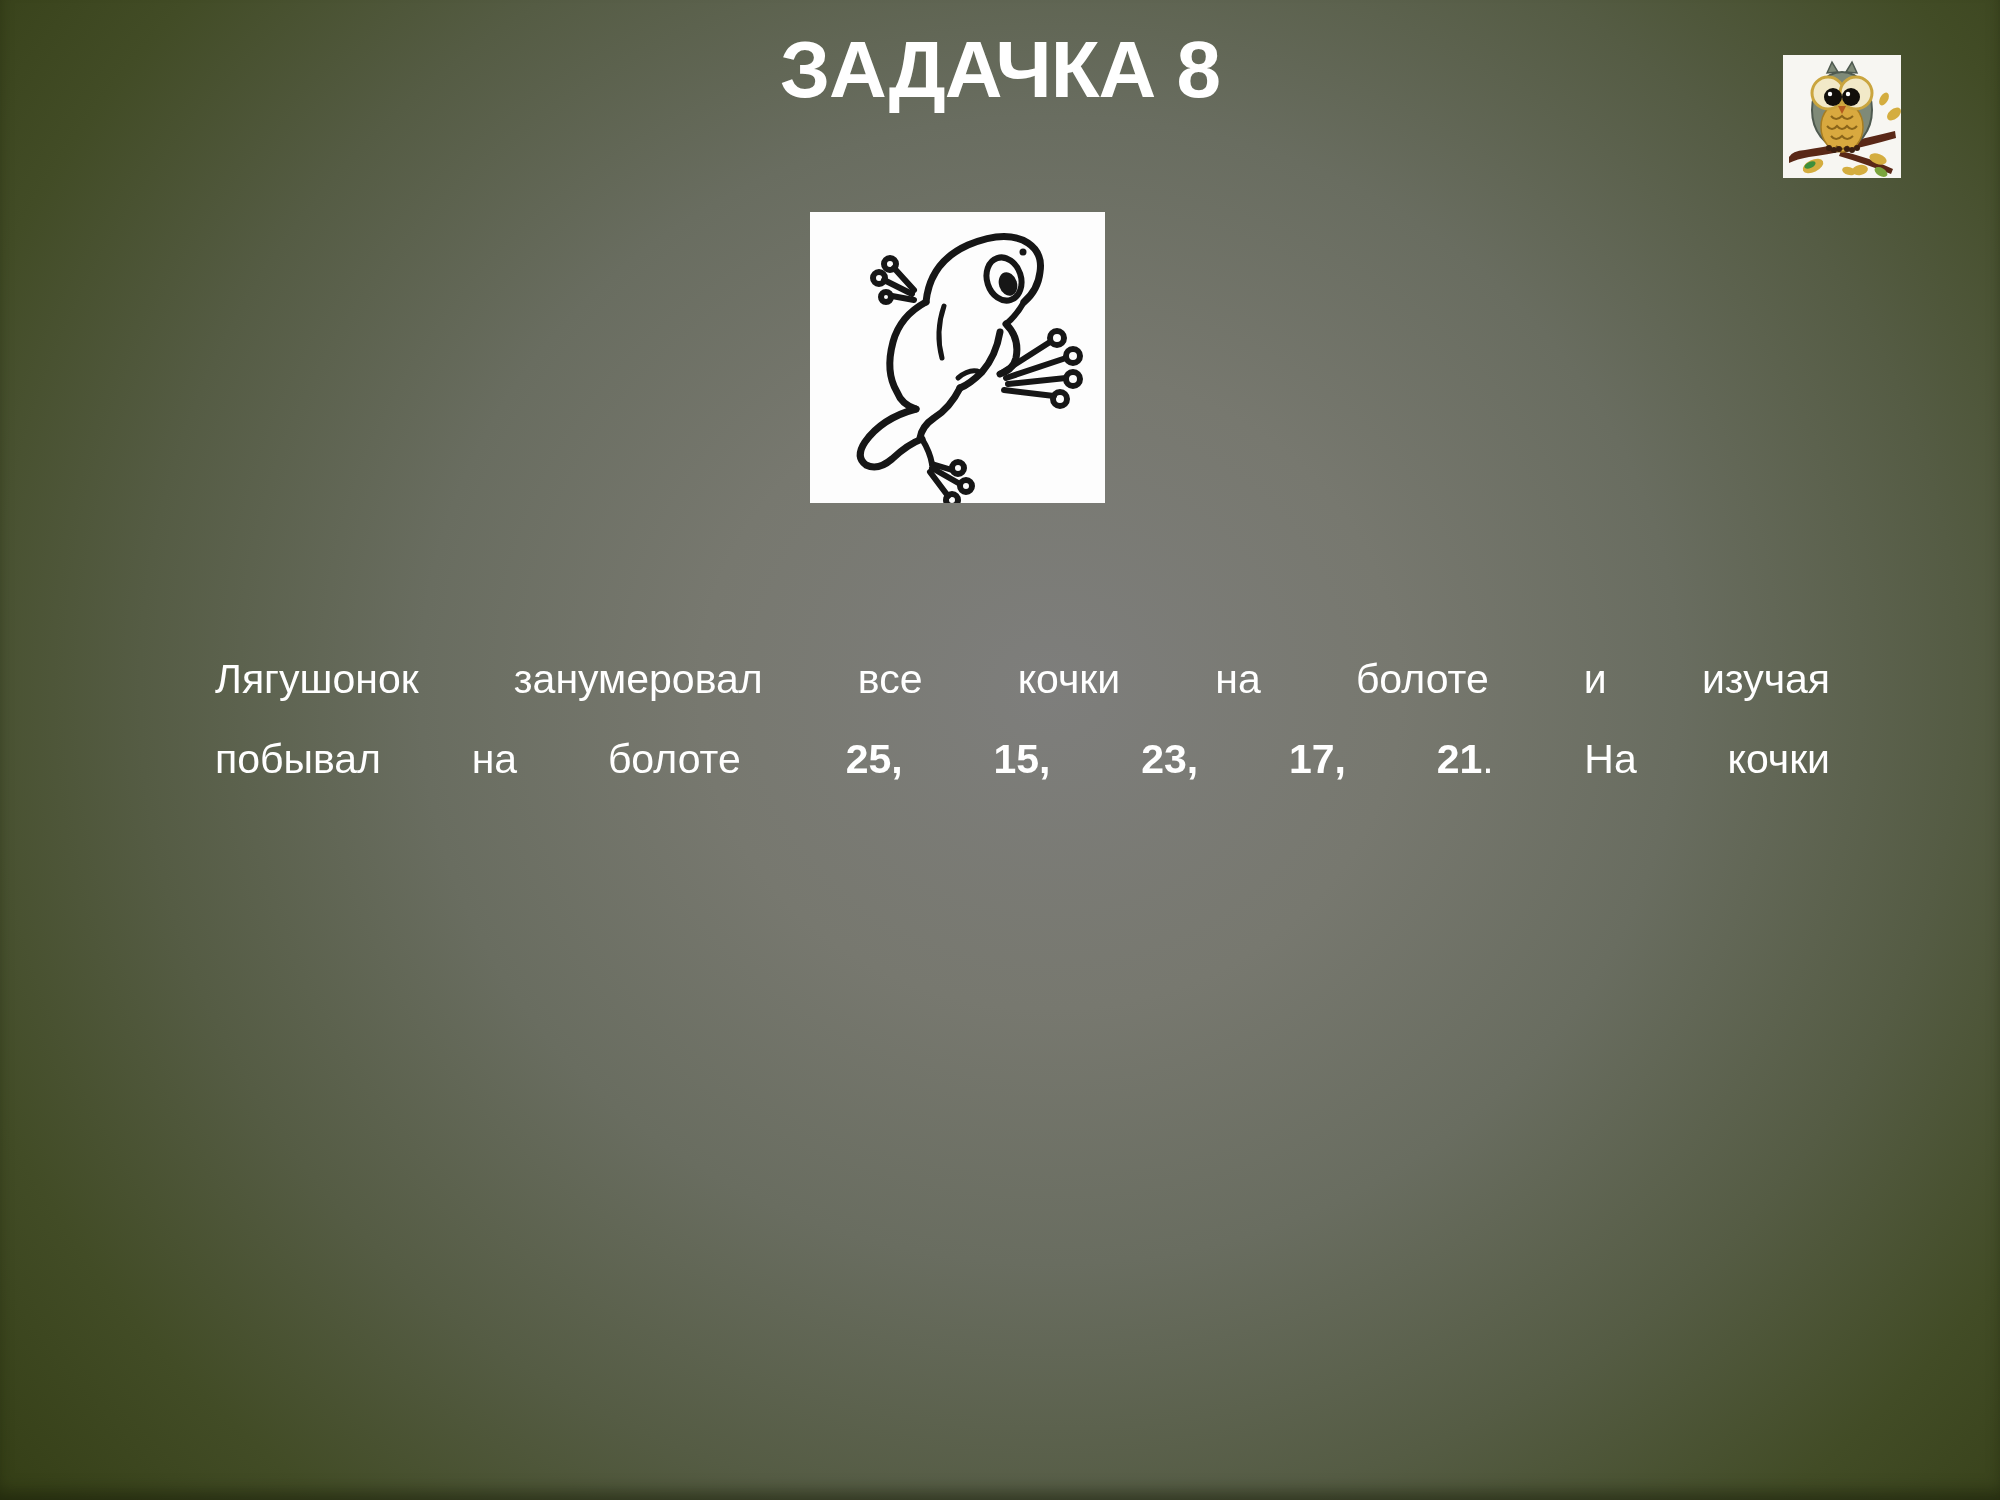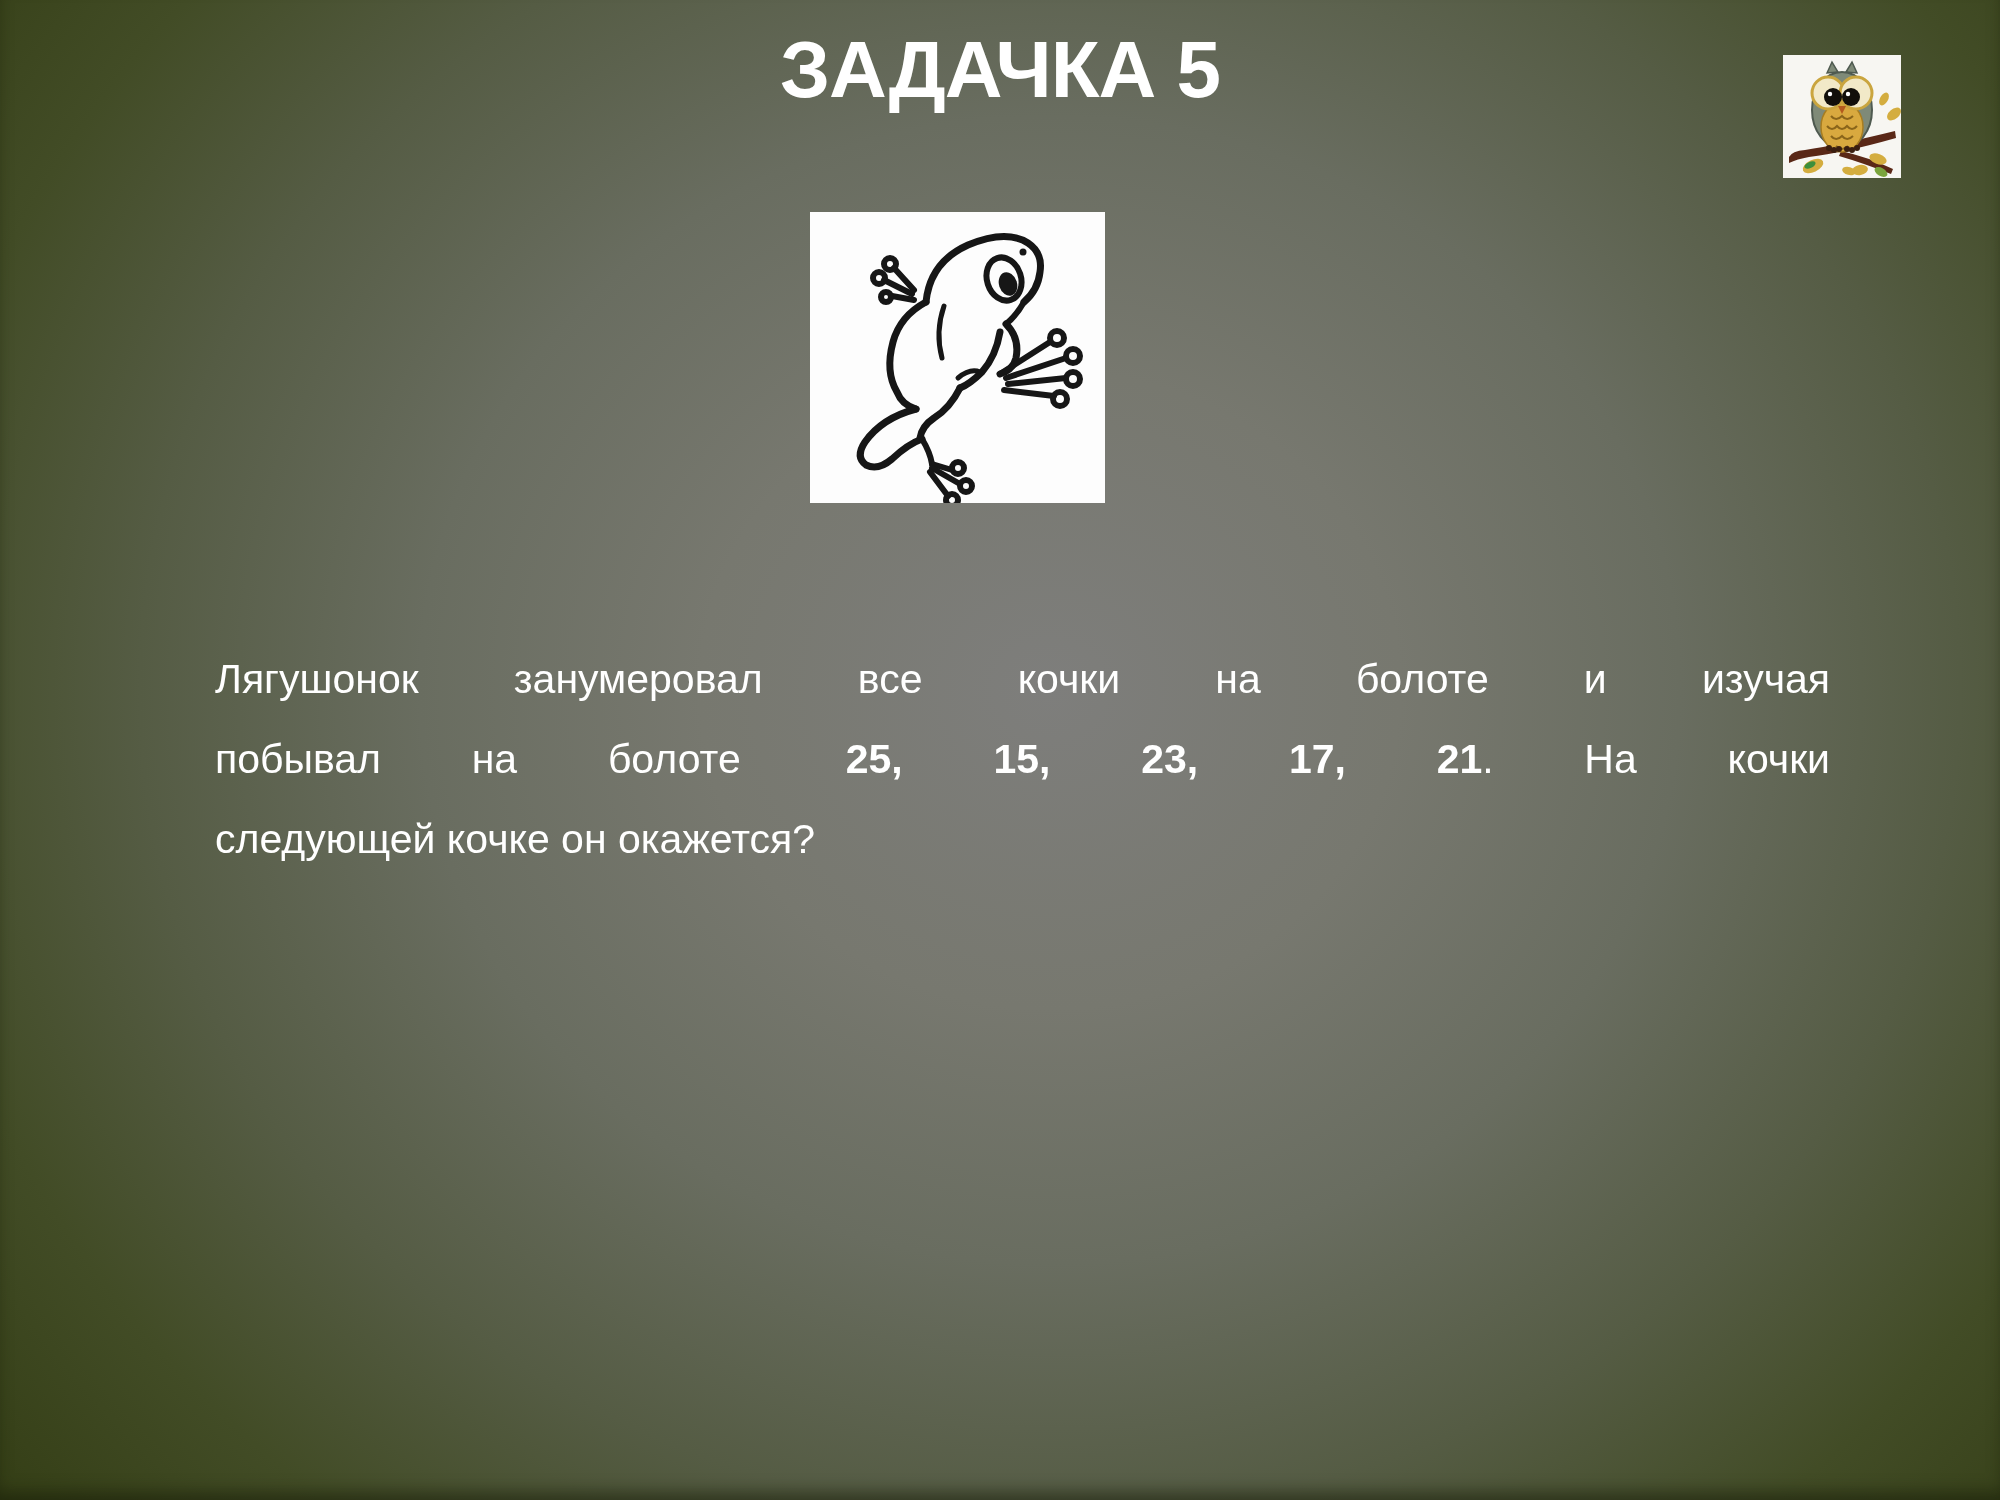--- a/index.html
+++ b/index.html
@@ -39,21 +39,21 @@
   .line{white-space:normal;}
   .just{text-align:justify;text-align-last:justify;}
   .last-line{text-align:left;}
   .b{font-weight:700;margin-left:.35em;}
 </style>
 </head>
 <body>
 
 <div class="slide">
 
-  <div class="title">ЗАДАЧКА 5</div>
+  <div class="title">ЗАДАЧКА 8</div>
 
   <div class="owl-box">
     <svg viewBox="0 0 118 123">
       <rect x="0" y="0" width="118" height="123" fill="#f7f6f2"></rect>
 
       <path d="M6,102 Q9,96 22,95 Q55,90 112,76 L113,83 Q60,98 26,102 Q14,104 6,108 Z" fill="#5a2817"></path>
       <path d="M58,96 Q85,102 110,114 L108,119 Q80,108 56,101 Z" fill="#5a2817"></path>
 
       <g>
         <ellipse cx="30" cy="111" rx="11" ry="6" fill="#d4ad3f" transform="rotate(-25 30 111)"></ellipse>
@@ -149,16 +149,15 @@
             <circle cx="156" cy="274" r="6"></circle>
             <circle cx="142" cy="288" r="6"></circle>
         </g>
       </g>
     </svg>
   </div>
 
   <div class="problem">
     <div class="line just">Лягушонок занумеровал все кочки на болоте и изучая</div>
     <div class="line just"><span>побывал на болоте</span> <span class="b">25, 15, 23, 17, 21</span><span>. На кочки</span></div>
-    <div class="line last-line">следующей кочке он окажется?</div>
   </div>
 
 </div>
 
 </body></html>

